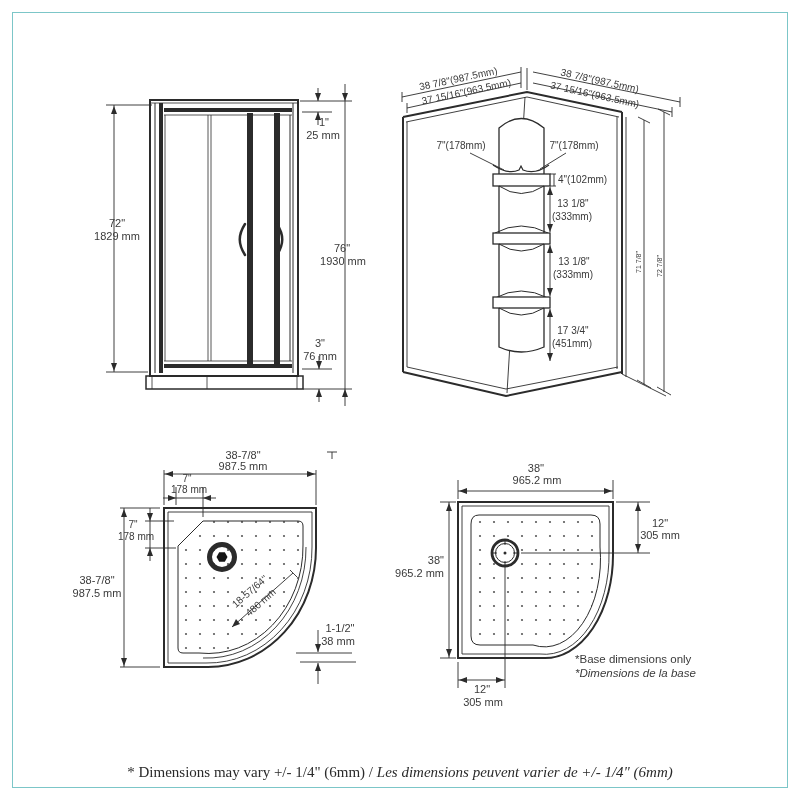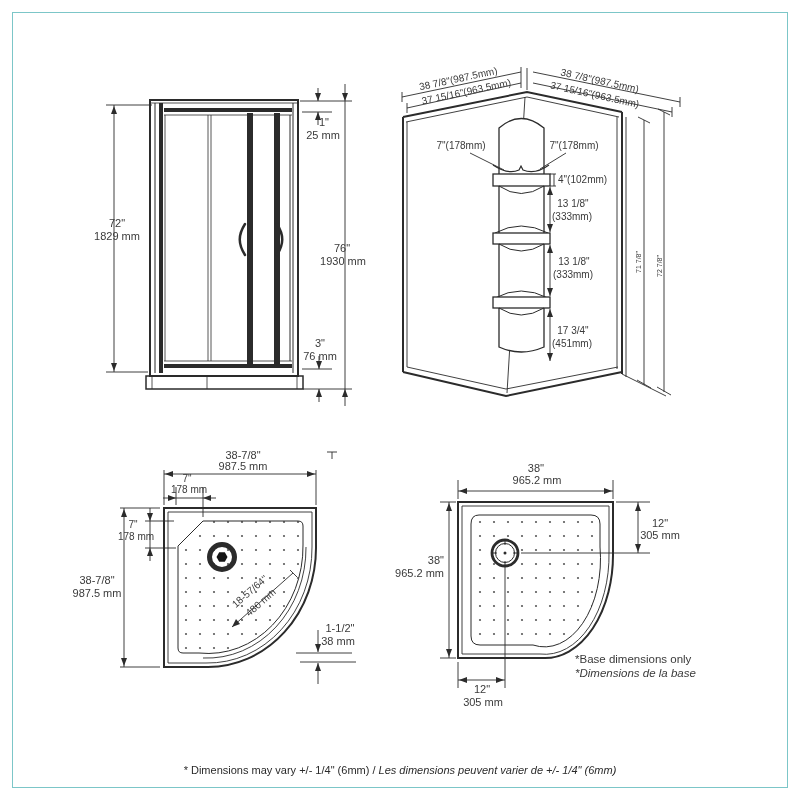--- a/index.html
+++ b/index.html
@@ -8,21 +8,21 @@
   #frame-border{position:absolute;left:12px;top:12px;right:12px;bottom:12px;
                 border:1px solid #7cc6c8;pointer-events:none;}
   svg{position:absolute;left:0;top:0;}
   svg text{font-family:"Liberation Sans",sans-serif;fill:#3a3a3a;}
   .dim{font-size:11px;}
   .dimS{font-size:10px;}
   .tiny{font-size:7px;}
   .note{font-size:11.5px;}
   .it{font-style:italic;}
   #footer{position:absolute;left:0;right:0;top:764px;text-align:center;
-          font-size:11px;color:#2a2a2a;}
+          font-size:15px;color:#2a2a2a;font-family:Liberation Serif, serif;}
 </style>
 </head>
 <body>
 
 <div id="canvas">
   <div id="frame-border"></div>
 
   <svg width="800" height="800" viewBox="0 0 800 800">
     <defs>
       <pattern id="dots" width="14" height="14" patternUnits="userSpaceOnUse">

